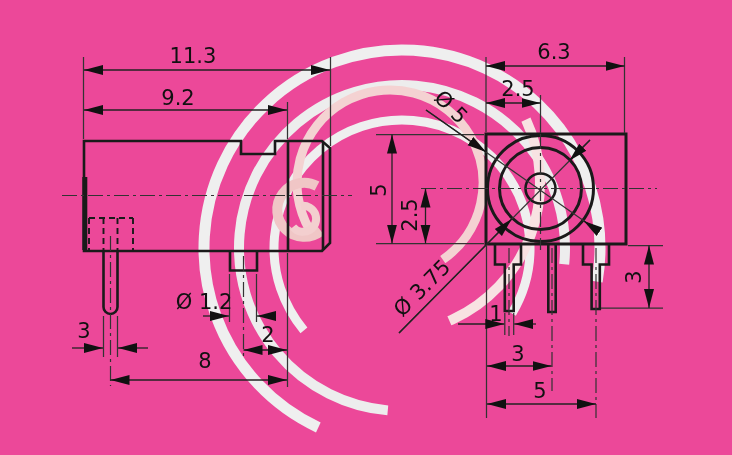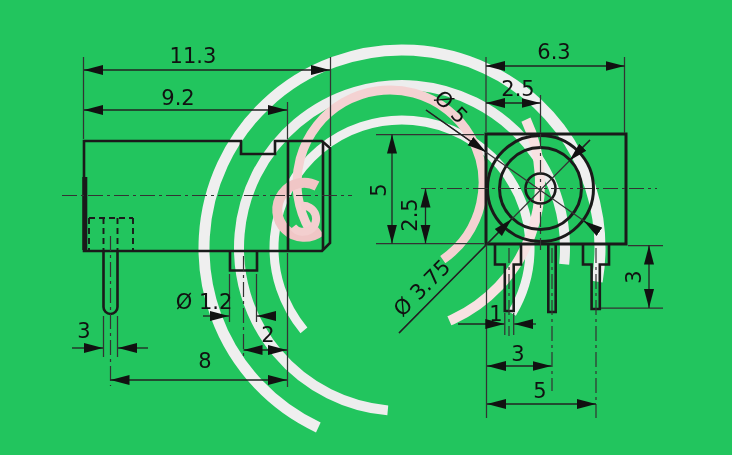--- a/index.html
+++ b/index.html
@@ -1,16 +1,16 @@
 <!DOCTYPE html>
 <html><head>
 <meta charset="utf-8">
 <style>
   html,body{margin:0;padding:0;background:#ffffff;}
-  .sheet{position:relative;width:732px;height:455px;background:#22c55e;overflow:hidden;}
+  .sheet{position:relative;width:732px;height:455px;background:#ec4899;overflow:hidden;}
   svg{display:block;}
   text{font-family:"DejaVu Sans","Liberation Sans",sans-serif;font-size:21px;fill:#111;}
   .outline{stroke:#1a1a1a;stroke-width:2.6;fill:none;stroke-linejoin:miter;}
   .outline-thick{stroke:#1a1a1a;stroke-width:3;fill:none;}
   .thin{stroke:#333;stroke-width:1.25;fill:none;}
   .dim{stroke:#222;stroke-width:1.3;fill:none;}
   .center{stroke:#333;stroke-width:1.2;fill:none;stroke-dasharray:15 4 3 4;}
   .hidden-line{stroke:#1a1a1a;stroke-width:1.9;fill:none;stroke-dasharray:6 4;}
 </style>
 </head>

